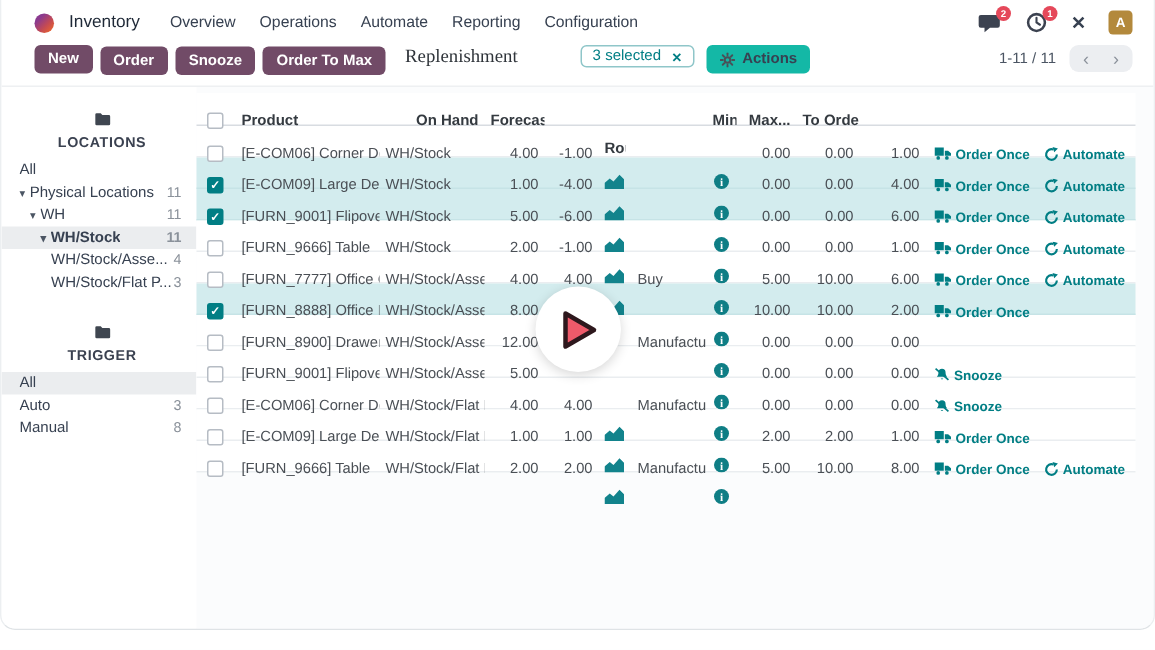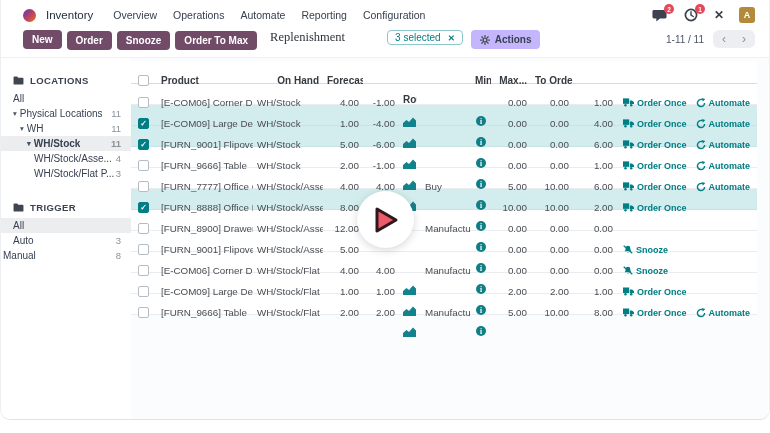--- a/index.html
+++ b/index.html
@@ -24,32 +24,32 @@
             display:flex; align-items:center; justify-content:center; }
 
   
   .controlbar { height:28px; display:flex; align-items:flex-start; padding:0 14px 0 22px; border-bottom:1px solid #eef0f2; }
   .btn-primary { background:#714B67; color:#fff; border:none; border-radius:4px; font-size:10px; font-weight:600;
                  padding:4px 9px; margin-right:5px; font-family:inherit; cursor:pointer; white-space:nowrap; }
   .page-title { font-size:12.5px; font-weight:400; color:#2f343a; margin:0 0 0 8px;font-family:Liberation Serif, serif; }
   .sel-badge { display:inline-flex; align-items:center; gap:7px; border:1px solid #8fc6c9; color:#017e84; background:#fff;
                border-radius:4px; font-size:10px; padding:1px 7px; margin-left:42px; cursor:pointer; }
   .sel-badge .x { font-size:8.5px; font-weight:bold; }
-  .actions-btn { display:inline-flex; align-items:center; gap:5px; background:#c4b5fd; border:none; border-radius:4px;
+  .actions-btn { display:inline-flex; align-items:center; gap:5px; background:#14b8a6; border:none; border-radius:4px;
                  color:#374151; font-size:10px; font-weight:600; padding:4px 9px; margin-left:8px; font-family:inherit; cursor:pointer; }
   .cb-right { margin-left:auto; display:flex; align-items:center; gap:9px; }
   .pager-range { font-size:10px; color:#4b5563; }
   .pager-btns { background:#eceef1; border-radius:6px; padding:1px 7px; display:flex; gap:12px; }
   .pager-btns button { border:none; background:none; font-size:12px; color:#8a919a; cursor:pointer; font-family:inherit; padding:1px 2px; }
 
   
   .page-body { display:flex; height:368px; }
   .sidebar { width:130px; padding-top:14px; flex:none; background:#fff; }
   .side-title { display:flex; align-items:center; gap:6px; font-size:9.5px; font-weight:bold; letter-spacing:.4px;
-                color:#3a4150; padding:3px 8px 5px 12px; }
+                color:#3a4150; padding:3px 8px 5px 12px;flex-direction:column; }
   .side-title svg { flex:none; }
   .side-item { display:flex; align-items:center; font-size:10px; color:#374151; padding:2px 10px 2px 12px; height:15px; cursor:pointer; }
   .side-item .arrow { font-size:7.5px; color:#4b5563; margin-right:3px; }
   .side-item .lbl { white-space:nowrap; overflow:hidden; }
   .side-item .cnt { margin-left:auto; color:#8a919a; font-size:9.5px; }
   .side-item.active { background:#ebedef; }
   .side-item.bold { font-weight:bold; }
   .side-gap { height:18px; }
 
   .main { flex:1; background:#fbfcfd; padding:4px 12px 0 0; }
@@ -188,21 +188,21 @@
           </svg>
           <span>TRIGGER</span>
         </div>
         <div class="side-item active" style="padding-left: 12px;">
           <span class="lbl">All</span>
         </div>
         <div class="side-item" style="padding-left: 12px;">
           <span class="lbl">Auto</span>
           <span class="cnt">3</span>
         </div>
-        <div class="side-item" style="padding-left: 2px;">
+        <div class="side-item" style="padding-left: 12px;">
           <span class="lbl">Manual</span>
           <span class="cnt">8</span>
         </div>
       </aside>
     <main class="main">
       <div class="grid-row thead">
         <span class="cb"></span>
         <span class="hc">Product</span>
         <span class="hc num">On Hand</span>
         <span class="hc num">Forecast</span>

